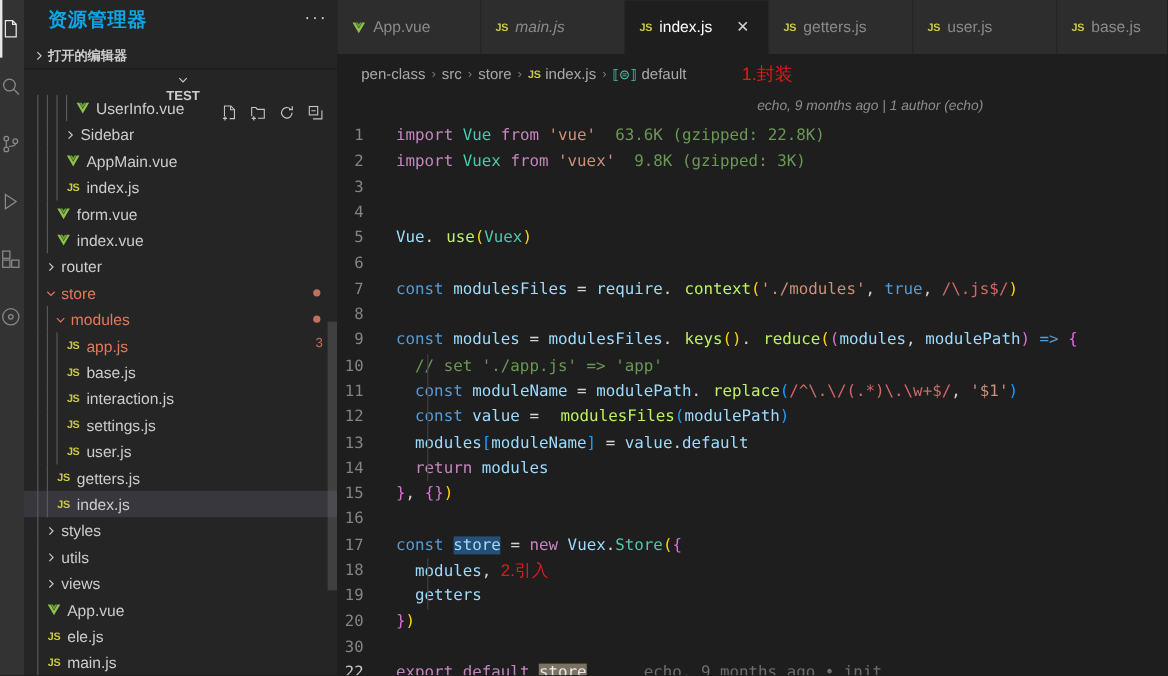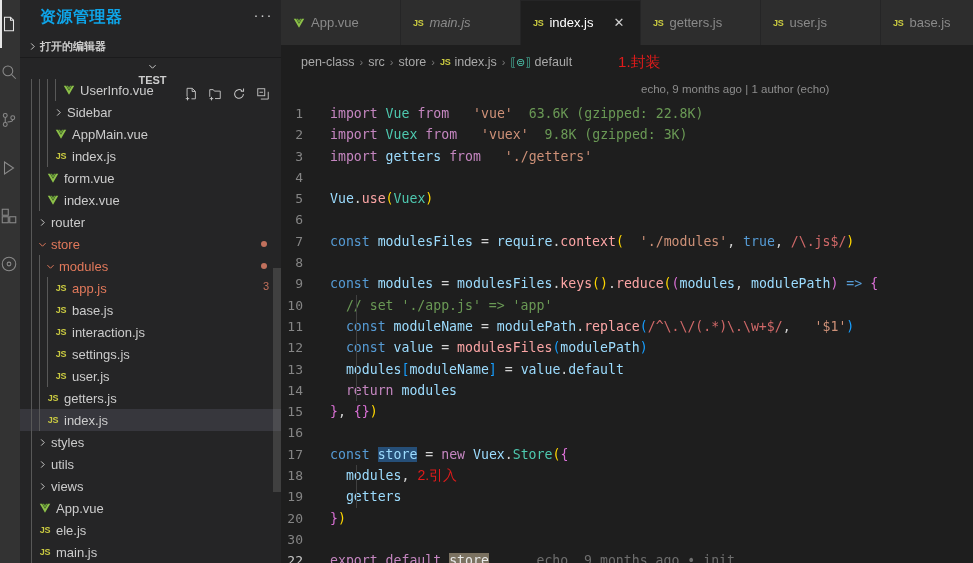--- a/index.html
+++ b/index.html
@@ -152,23 +152,24 @@
   .bc-item { display: flex; align-items: center; gap: 4px; cursor: pointer; justify-content: flex-end; }
   .bc-sep { color: #7a7a7a; font-size: 11px; padding: 0 1px; }
   .annot-red {
     color: #e01b1b; font-size: 15px; font-weight: 500;
     margin-left: 42px;
   }
 
   .code-area { flex: 1 1 auto; position: relative; overflow: hidden; }
 
   .blame-head {
-    position: absolute; left: 360px; top: 4px;
+    position: absolute; left: 350px; top: 4px;
     color: #8d8d8d; font-size: 11.5px;
     font-family: "Liberation Sans", sans-serif;
+    font-style: italic;
   }
 
   .code {
     position: absolute; left: 0; top: 24px; right: 0; bottom: 0;
     font-family: "DejaVu Sans Mono", "Liberation Mono", monospace;
     font-size: 13.2px; line-height: 21.3px;
   }
   .cline { height: 21.3px; display: flex; align-items: center; position: relative; white-space: pre; }
   .cline.current { background: transparent; }
   .ln {
@@ -178,23 +179,23 @@
   .cline.current .ln { color: #c6c6c6; }
   .ctext { padding-left: 5px; }
   .iguide {
     position: absolute; top: 0; bottom: 0; width: 1px;
     background: #404040; left: 75px;
   }
 
   
   .kw   { color: #c586c0; }
   .kw2  { color: #569cd6; }
-  .str  { color: #ce9178; margin-left: 16px; }
+  .str  { color: #ce9178; }
   .var  { color: #9cdcfe; }
-  .fn   { color: #fca5a5; }
+  .fn   { color: #bef264; margin-left: 10px; }
   .cls  { color: #4ec9b0; }
   .cmt  { color: #6a9955; }
   .op   { color: #d4d4d4; }
   .par1 { color: #ffd700; }
   .par2 { color: #da70d6; }
   .par3 { color: #179fff; }
   .rgx  { color: #d16969; }
   .sizehint { color: #6a9955; }
   .blame-inline { color: #6e6e6e; }
   .sel-word { background: #264f78; }
@@ -603,21 +604,21 @@
         <span>default</span>
       </span>
       <span class="annot-red">1.封装</span>
     </div>
 
     <div class="code-area">
       <div class="blame-head">echo, 9 months ago | 1 author (echo)</div>
       <div class="code" id="code">
           <div class="cline"><span class="ln">1</span><span class="ctext"><span class="kw">import</span> <span class="cls">Vue</span> <span class="kw">from</span> <span class="str">'vue'</span>  <span class="sizehint">63.6K (gzipped: 22.8K)</span></span></div>
           <div class="cline"><span class="ln">2</span><span class="ctext"><span class="kw">import</span> <span class="cls">Vuex</span> <span class="kw">from</span> <span class="str">'vuex'</span>  <span class="sizehint">9.8K (gzipped: 3K)</span></span></div>
-          <div class="cline"><span class="ln">3</span><span class="ctext"><span class="kw">import</span> <span class="var">getters</span> <span class="kw">from</span> <span class="str">'./getters'</span></span></div>
+          <div class="cline"><span class="ln">3</span></div>
           <div class="cline"><span class="ln">4</span><span class="ctext"></span></div>
           <div class="cline"><span class="ln">5</span><span class="ctext"><span class="var">Vue</span><span class="op">.</span><span class="fn">use</span><span class="par1">(</span><span class="cls">Vuex</span><span class="par1">)</span></span></div>
           <div class="cline"><span class="ln">6</span><span class="ctext"></span></div>
           <div class="cline"><span class="ln">7</span><span class="ctext"><span class="kw2">const</span> <span class="var">modulesFiles</span> <span class="op">=</span> <span class="var">require</span><span class="op">.</span><span class="fn">context</span><span class="par1">(</span><span class="str">'./modules'</span><span class="op">,</span> <span class="kw2">true</span><span class="op">,</span> <span class="rgx">/\.js$/</span><span class="par1">)</span></span></div>
           <div class="cline"><span class="ln">8</span><span class="ctext"></span></div>
           <div class="cline"><span class="ln">9</span><span class="ctext"><span class="kw2">const</span> <span class="var">modules</span> <span class="op">=</span> <span class="var">modulesFiles</span><span class="op">.</span><span class="fn">keys</span><span class="par1">()</span><span class="op">.</span><span class="fn">reduce</span><span class="par1">(</span><span class="par2">(</span><span class="var">modules</span><span class="op">,</span> <span class="var">modulePath</span><span class="par2">)</span> <span class="kw2">=&gt;</span> <span class="par2">{</span></span></div>
           <div class="cline"><span class="ln">10</span><span class="ctext">  <span class="cmt">// set './app.js' =&gt; 'app'</span></span><span class="iguide"></span></div>
           <div class="cline"><span class="ln">11</span><span class="ctext">  <span class="kw2">const</span> <span class="var">moduleName</span> <span class="op">=</span> <span class="var">modulePath</span><span class="op">.</span><span class="fn">replace</span><span class="par3">(</span><span class="rgx">/^\.\/(.*)\.\w+$/</span><span class="op">,</span> <span class="str">'$1'</span><span class="par3">)</span></span><span class="iguide"></span></div>
           <div class="cline"><span class="ln">12</span><span class="ctext">  <span class="kw2">const</span> <span class="var">value</span> <span class="op">=</span> <span class="fn">modulesFiles</span><span class="par3">(</span><span class="var">modulePath</span><span class="par3">)</span></span><span class="iguide"></span></div>
           <div class="cline"><span class="ln">13</span><span class="ctext">  <span class="var">modules</span><span class="par3">[</span><span class="var">moduleName</span><span class="par3">]</span> <span class="op">=</span> <span class="var">value</span><span class="op">.</span><span class="var">default</span></span><span class="iguide"></span></div>

